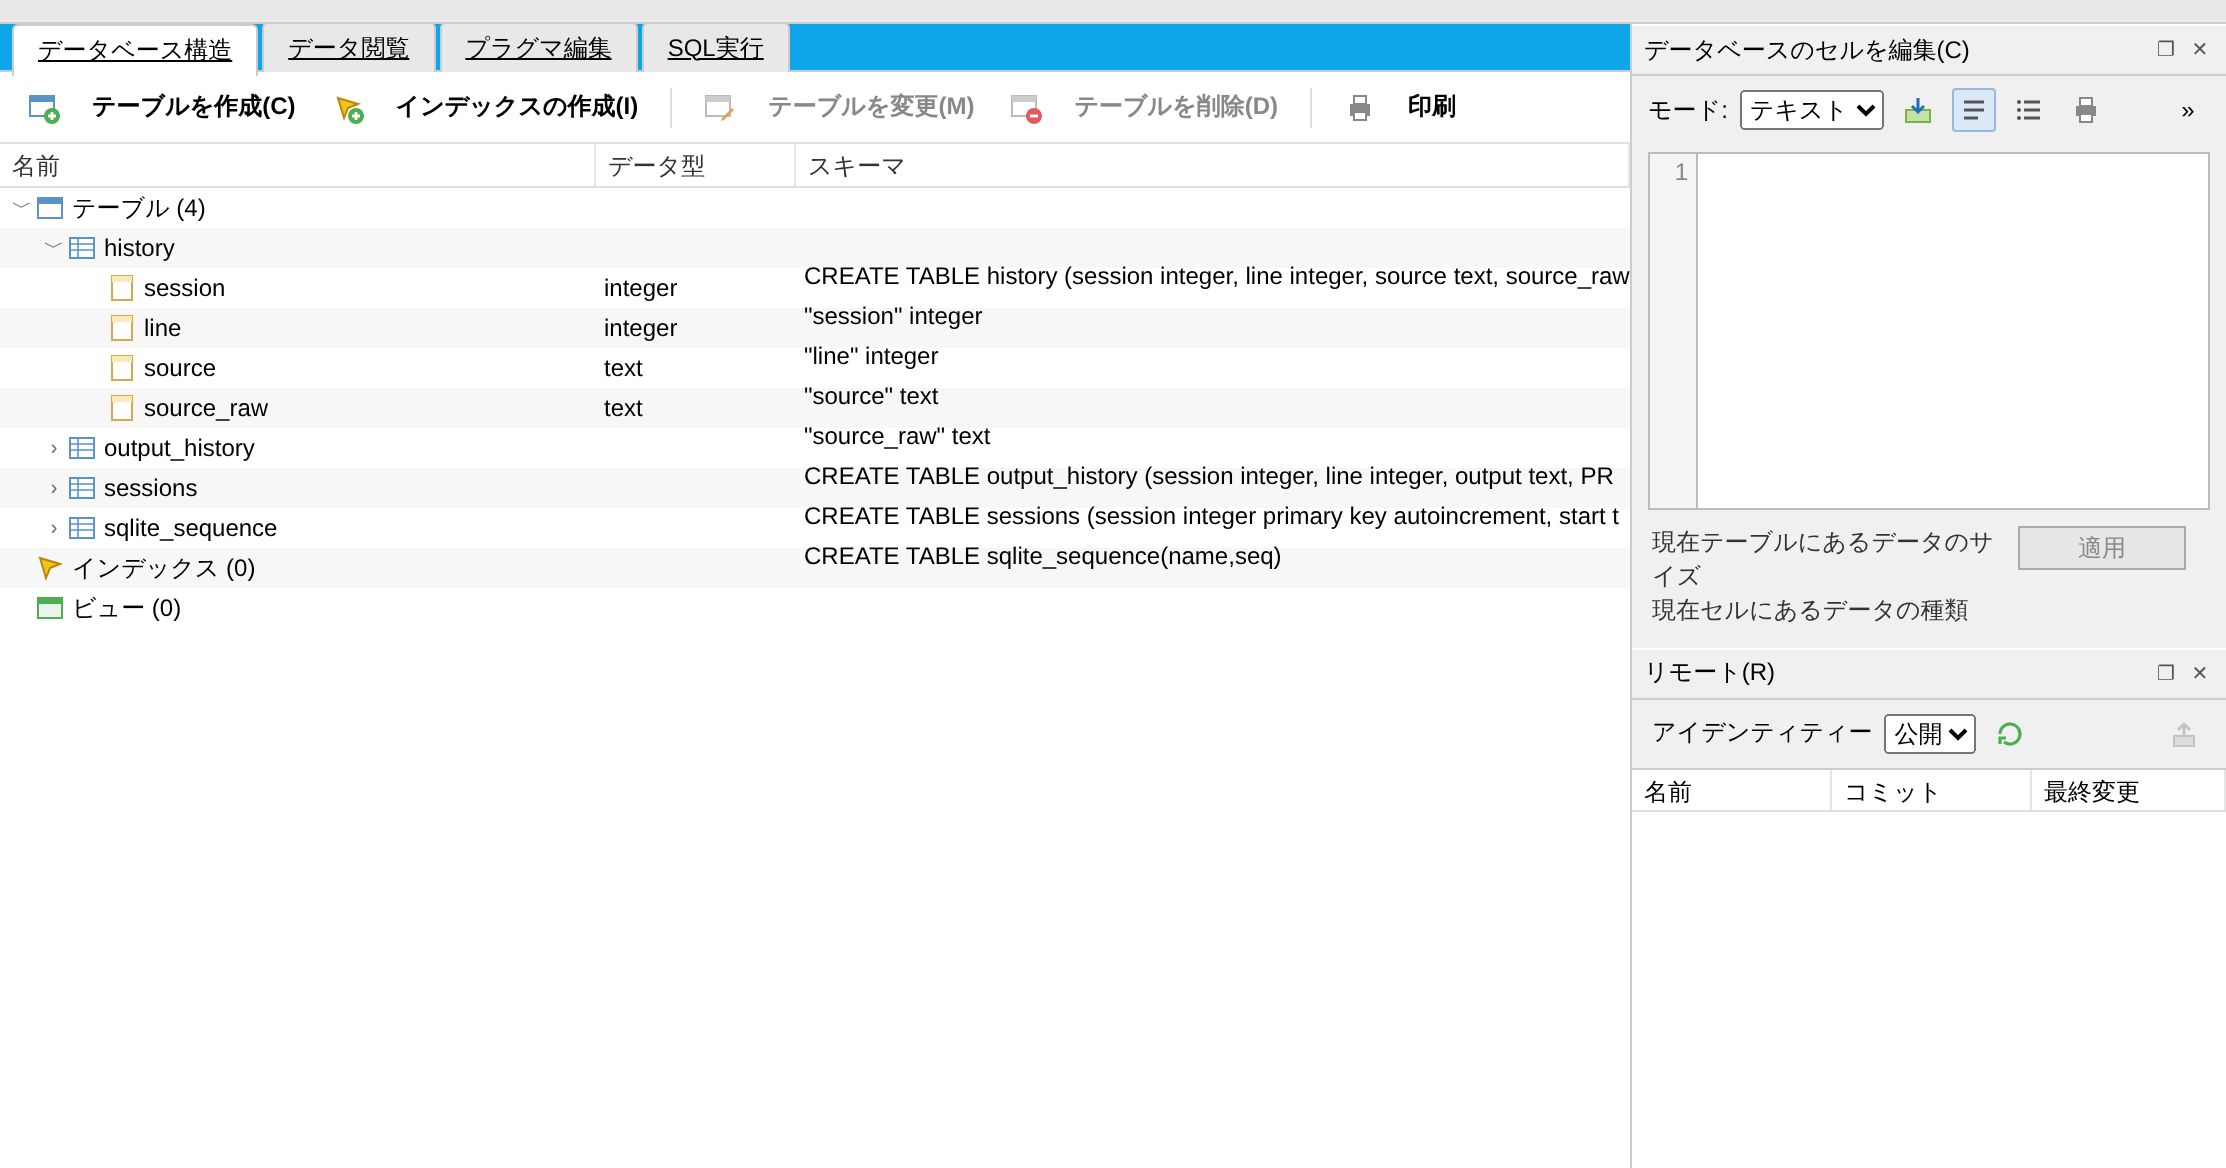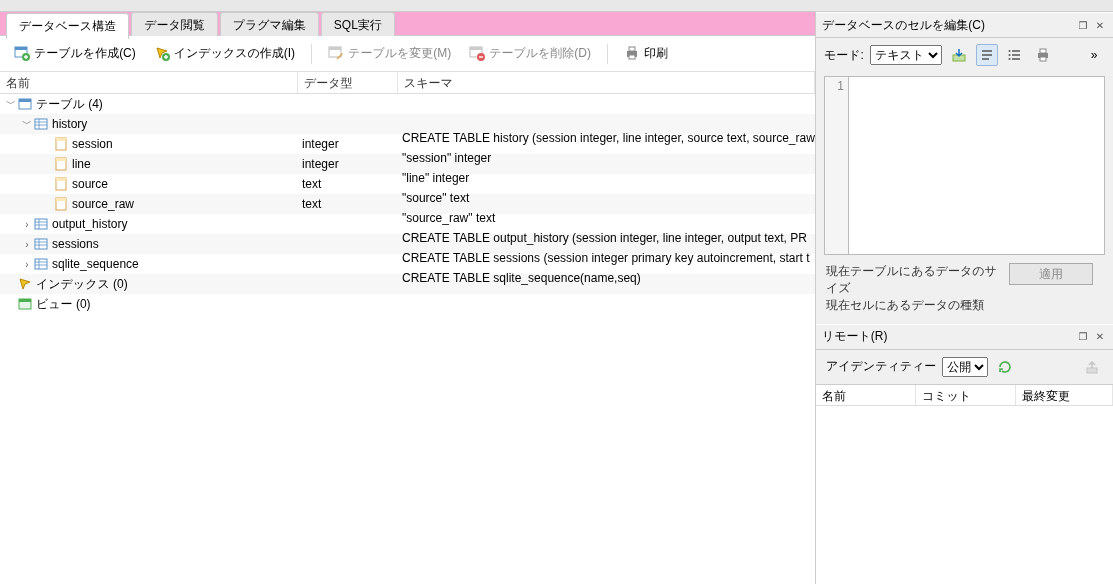--- a/index.html
+++ b/index.html
@@ -3,27 +3,27 @@
 <meta charset="utf-8">
 <style>
 * { box-sizing: border-box; margin: 0; padding: 0; font-family: "Meiryo UI", "MS UI Gothic", sans-serif; font-size: 12px; }
 body { background: #f0f0f0; width: 1113px; height: 584px; overflow: hidden; display: flex; flex-direction: column; }
 .topbar { height: 12px; background: #e8e8e8; border-bottom: 1px solid #ccc; }
 .main-area { flex: 1; display: flex; min-height: 0; }
 .left-pane { width: 816px; background: #fff; display: flex; flex-direction: column; border-right: 1px solid #ccc; }
 .right-pane { flex: 1; display: flex; flex-direction: column; background: #f0f0f0; }
 
 
-.tabstrip { height: 24px; background: #f9a8d4; display: flex; align-items: flex-start; border-bottom: 1px solid #ccc; padding-left: 6px; }
+.tabstrip { height: 24px; background: #0ea5e9; display: flex; align-items: center; border-bottom: 1px solid #ccc; padding-left: 6px; text-decoration: underline; }
 .tab { padding: 4px 12px; background: #e8e8e8; border: 1px solid #ccc; border-bottom: none; margin-right: 2px; cursor: pointer; border-radius: 3px 3px 0 0; }
 .tab.active { background: #fff; position: relative; top: 1px; }
 
 
 .toolbar { height: 36px; background: #fff; display: flex; align-items: center; padding: 0 8px; gap: 6px; border-bottom: 1px solid #e0e0e0; }
-.tb-btn { display: inline-flex; gap: 4px; padding: 3px 6px; cursor: pointer; border-radius: 2px; }
+.tb-btn { display: inline-flex; align-items: center; gap: 16px; padding: 3px 6px; cursor: pointer; border-radius: 2px; font-weight: bold; }
 .tb-sep { width: 1px; height: 20px; background: #ddd; margin: 0 4px; }
 .icon { width: 16px; height: 16px; display: inline-block; }
 
 
 .tree-header { height: 22px; background: #fff; display: flex; border-bottom: 1px solid #ddd; }
 .th { padding: 3px 6px; border-right: 1px solid #e5e5e5; color: #333; }
 .th-name { width: 298px; }
 .th-type { width: 100px; }
 .th-schema { flex: 1; }
 .tree-body { flex: 1; overflow: auto; background: #fff; }

